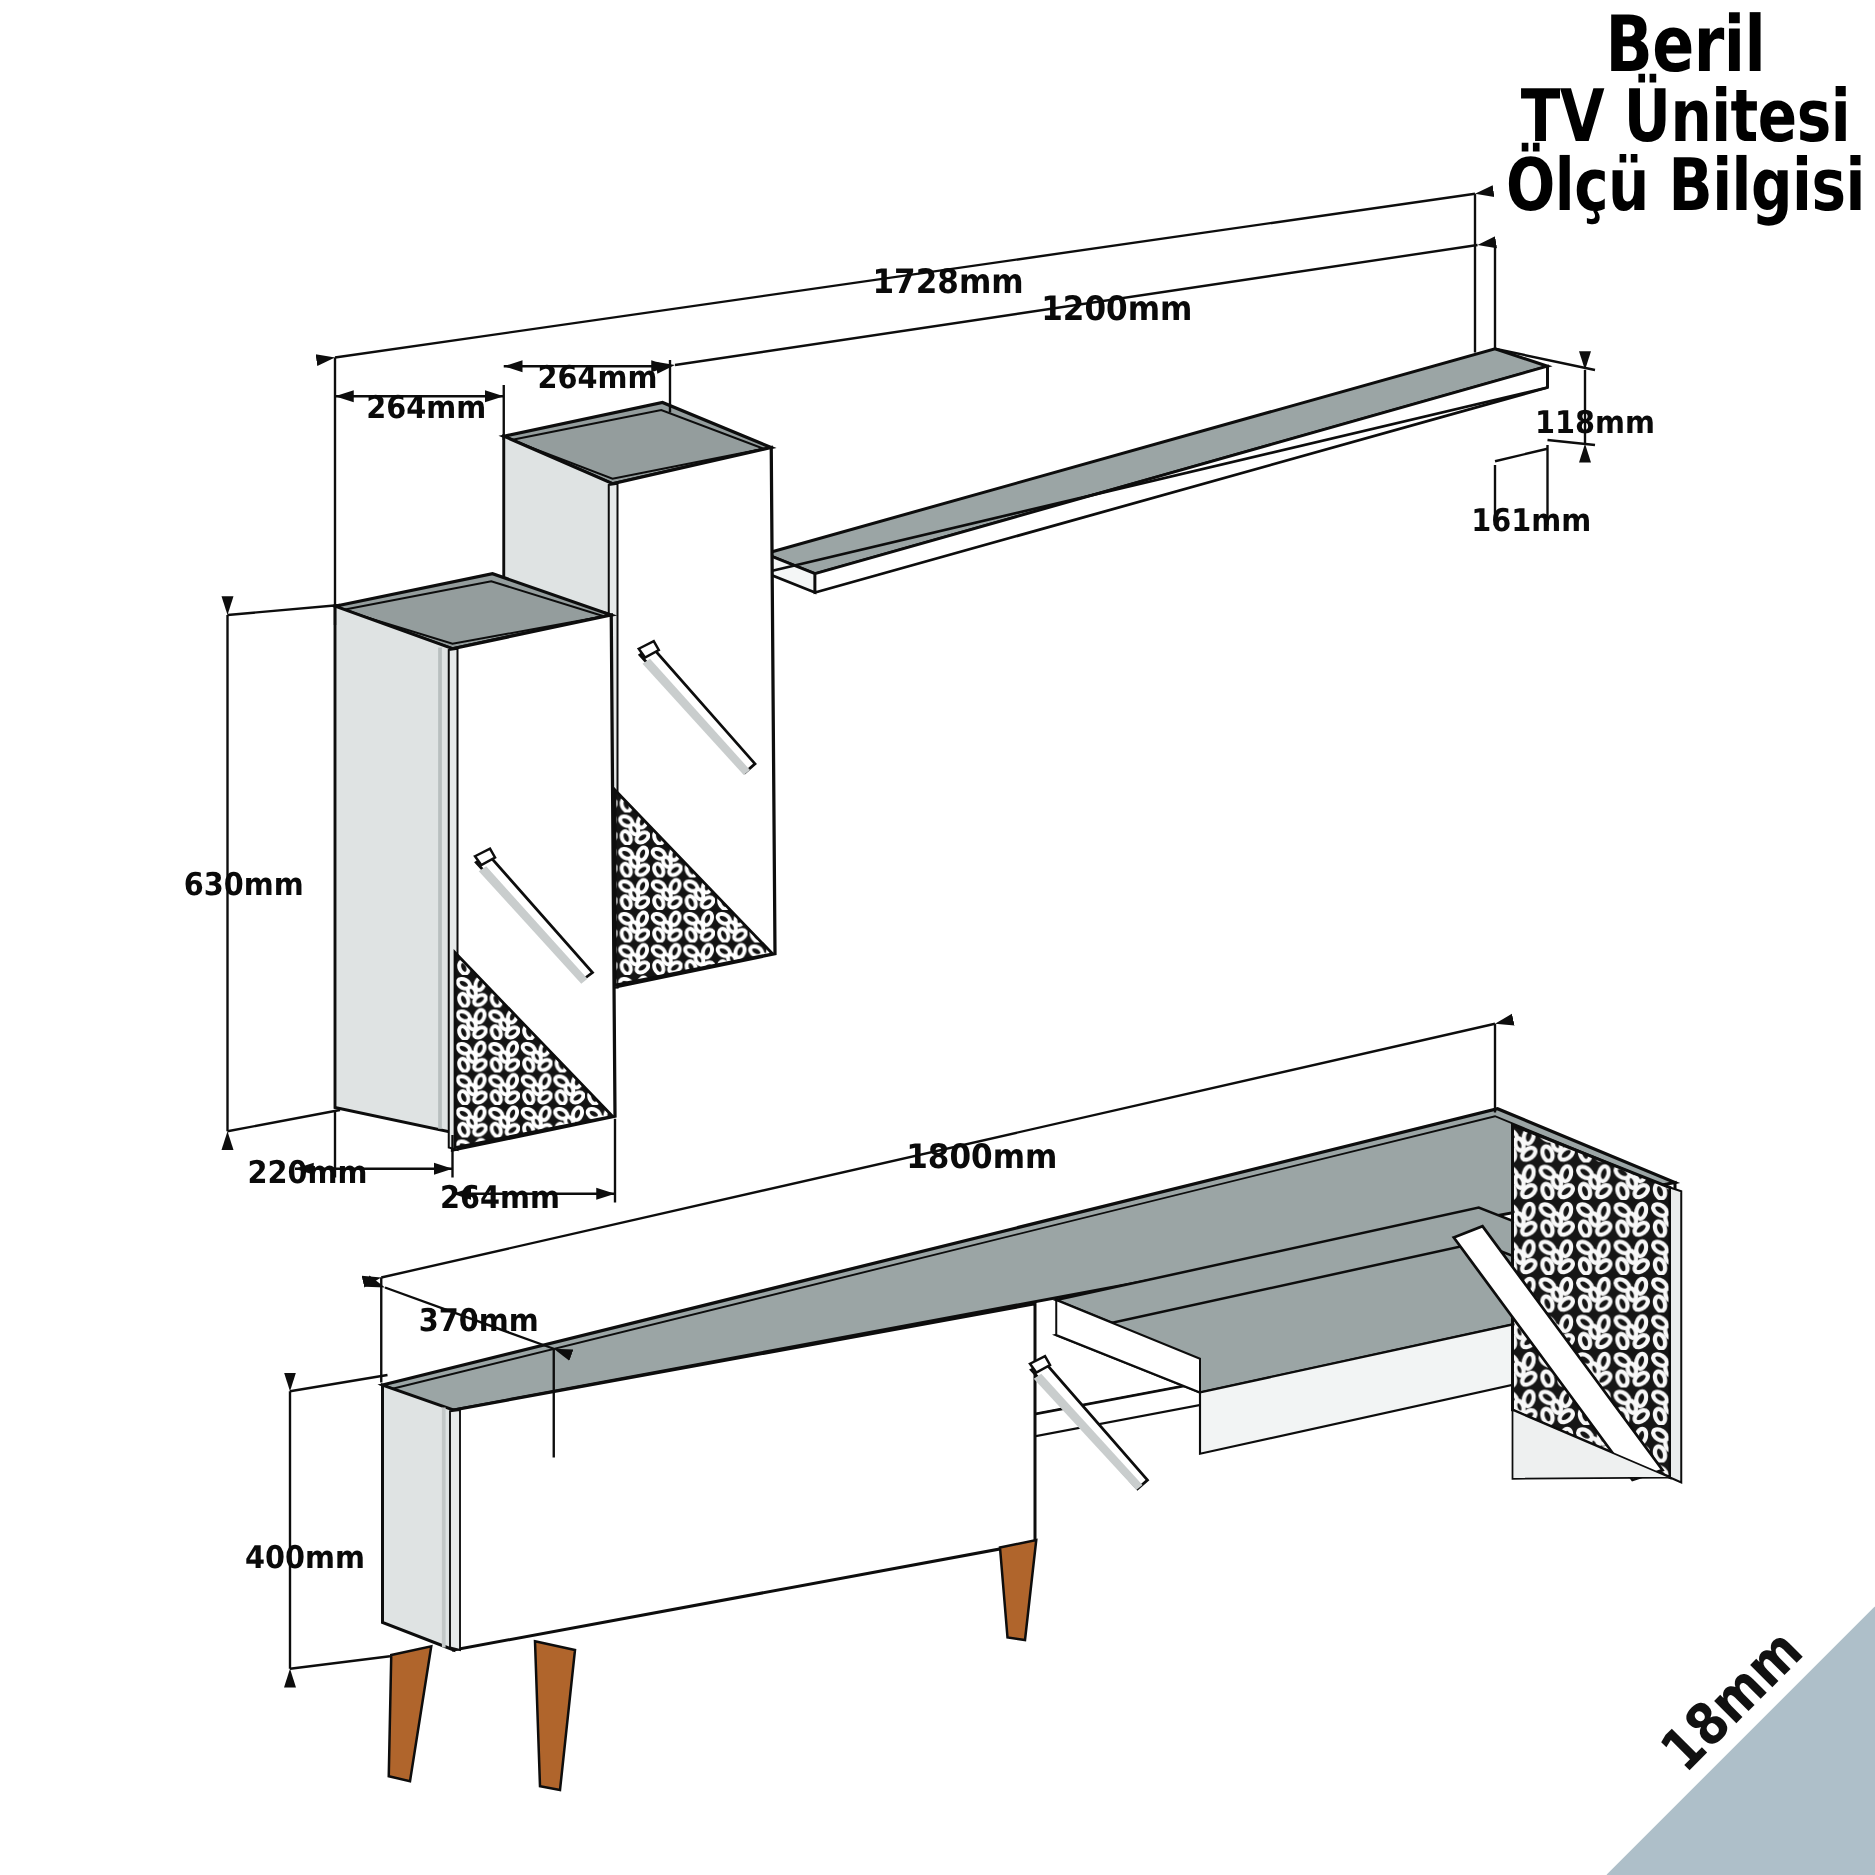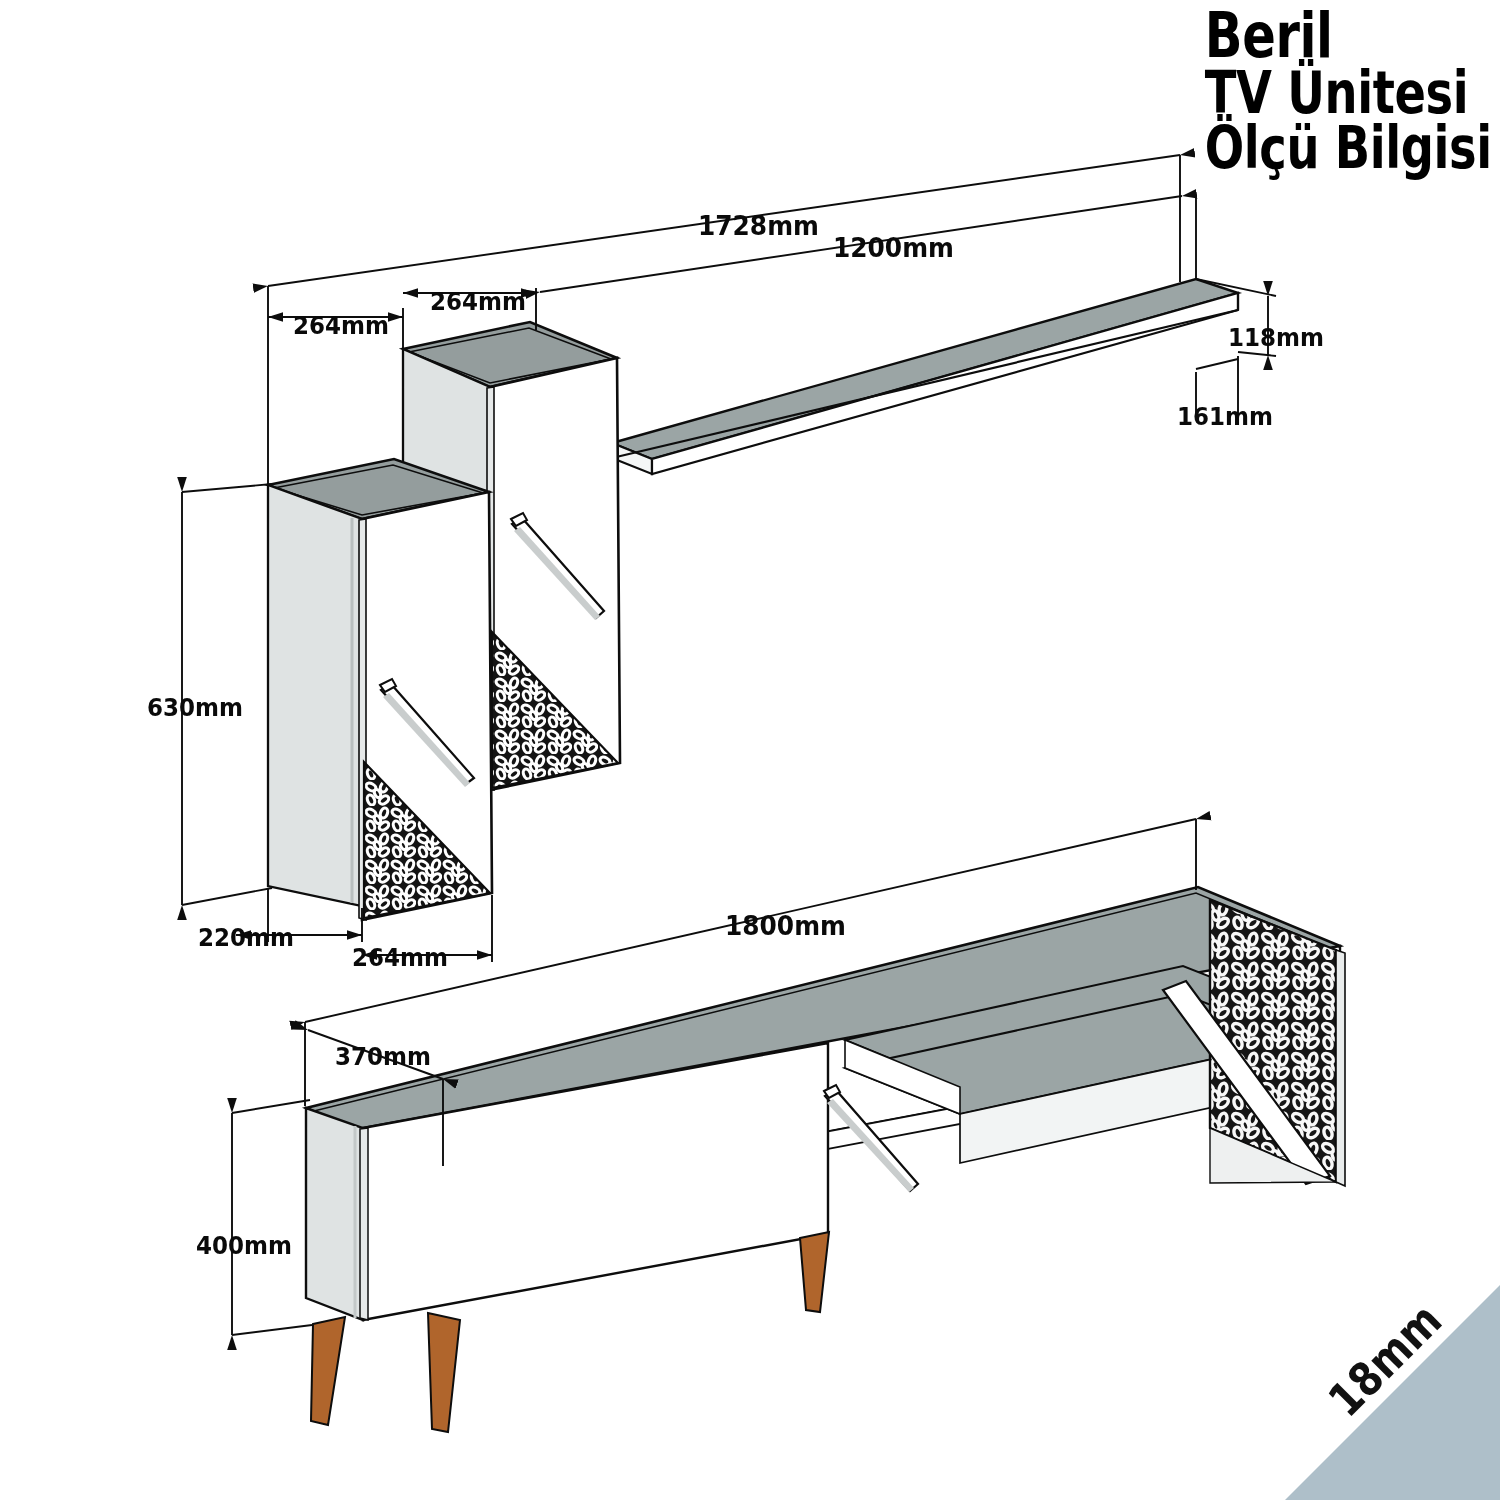--- a/index.html
+++ b/index.html
@@ -2,21 +2,21 @@
 <html><head>
 <meta charset="utf-8">
 <style>
   html,body{margin:0;padding:0;background:#ffffff;}
   body{width:1500px;height:1500px;position:relative;overflow:hidden;
        font-family:"Liberation Sans",sans-serif;color:#000;}
   #stage{position:absolute;inset:0;width:1500px;height:1500px;}
   svg.layer{position:absolute;left:0;top:0;width:1500px;height:1500px;}
 
   
-  #title-block{position:absolute;right:8px;top:6px;text-align:left;
+  #title-block{position:absolute;right:8px;top:6px;text-align:center;
       line-height:0.96;}
   #title-block div{font-family:"DejaVu Sans",sans-serif;font-weight:bold;
       color:#000;letter-spacing:-0.5px;
       transform:scaleX(0.80);transform-origin:right center;white-space:nowrap;}
   #title-block .l1{font-size:62px;}
   #title-block .l2{font-size:58px;}
   #title-block .l3{font-size:58px;}
 
   
   .dim{position:absolute;font-family:"DejaVu Sans",sans-serif;font-weight:bold;

